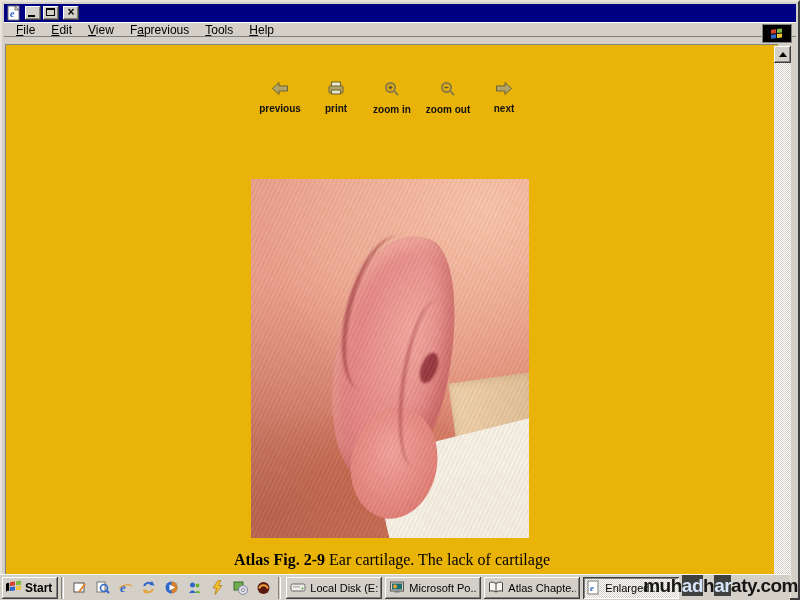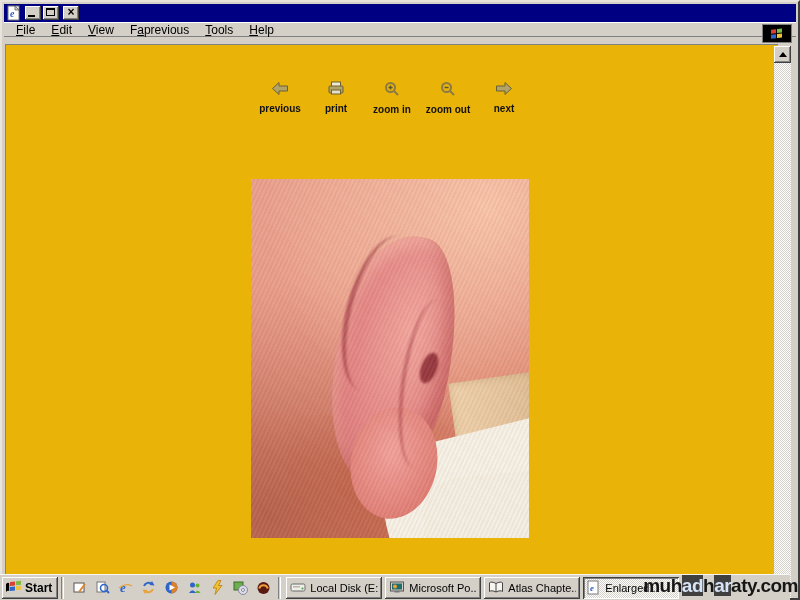--- a/index.html
+++ b/index.html
@@ -217,20 +217,24 @@
       <div class="ph-white"></div>
       <div class="ph-white2"></div>
       <div class="ear-outer"></div>
       <div class="ear-lobe"></div>
       <div class="ear-crease1"></div>
       <div class="ear-crease2"></div>
       <div class="ear-notch"></div>
       <div class="ph-texture"></div>
     </div>
 
+    <div class="caption">
+      <div><b>Atlas Fig. 2-9</b><span> Ear cartilage. The lack of cartilage</span></div>
+      <div>and degree of foldability aid in the assessment of gestational age.</div>
+    </div>
 
   </div>
 
   <div class="scrollbar">
     <div class="sb-up">
         <span class="arrow-up"></span>
       </div>
     <div class="sb-track"></div>
   </div>
 

